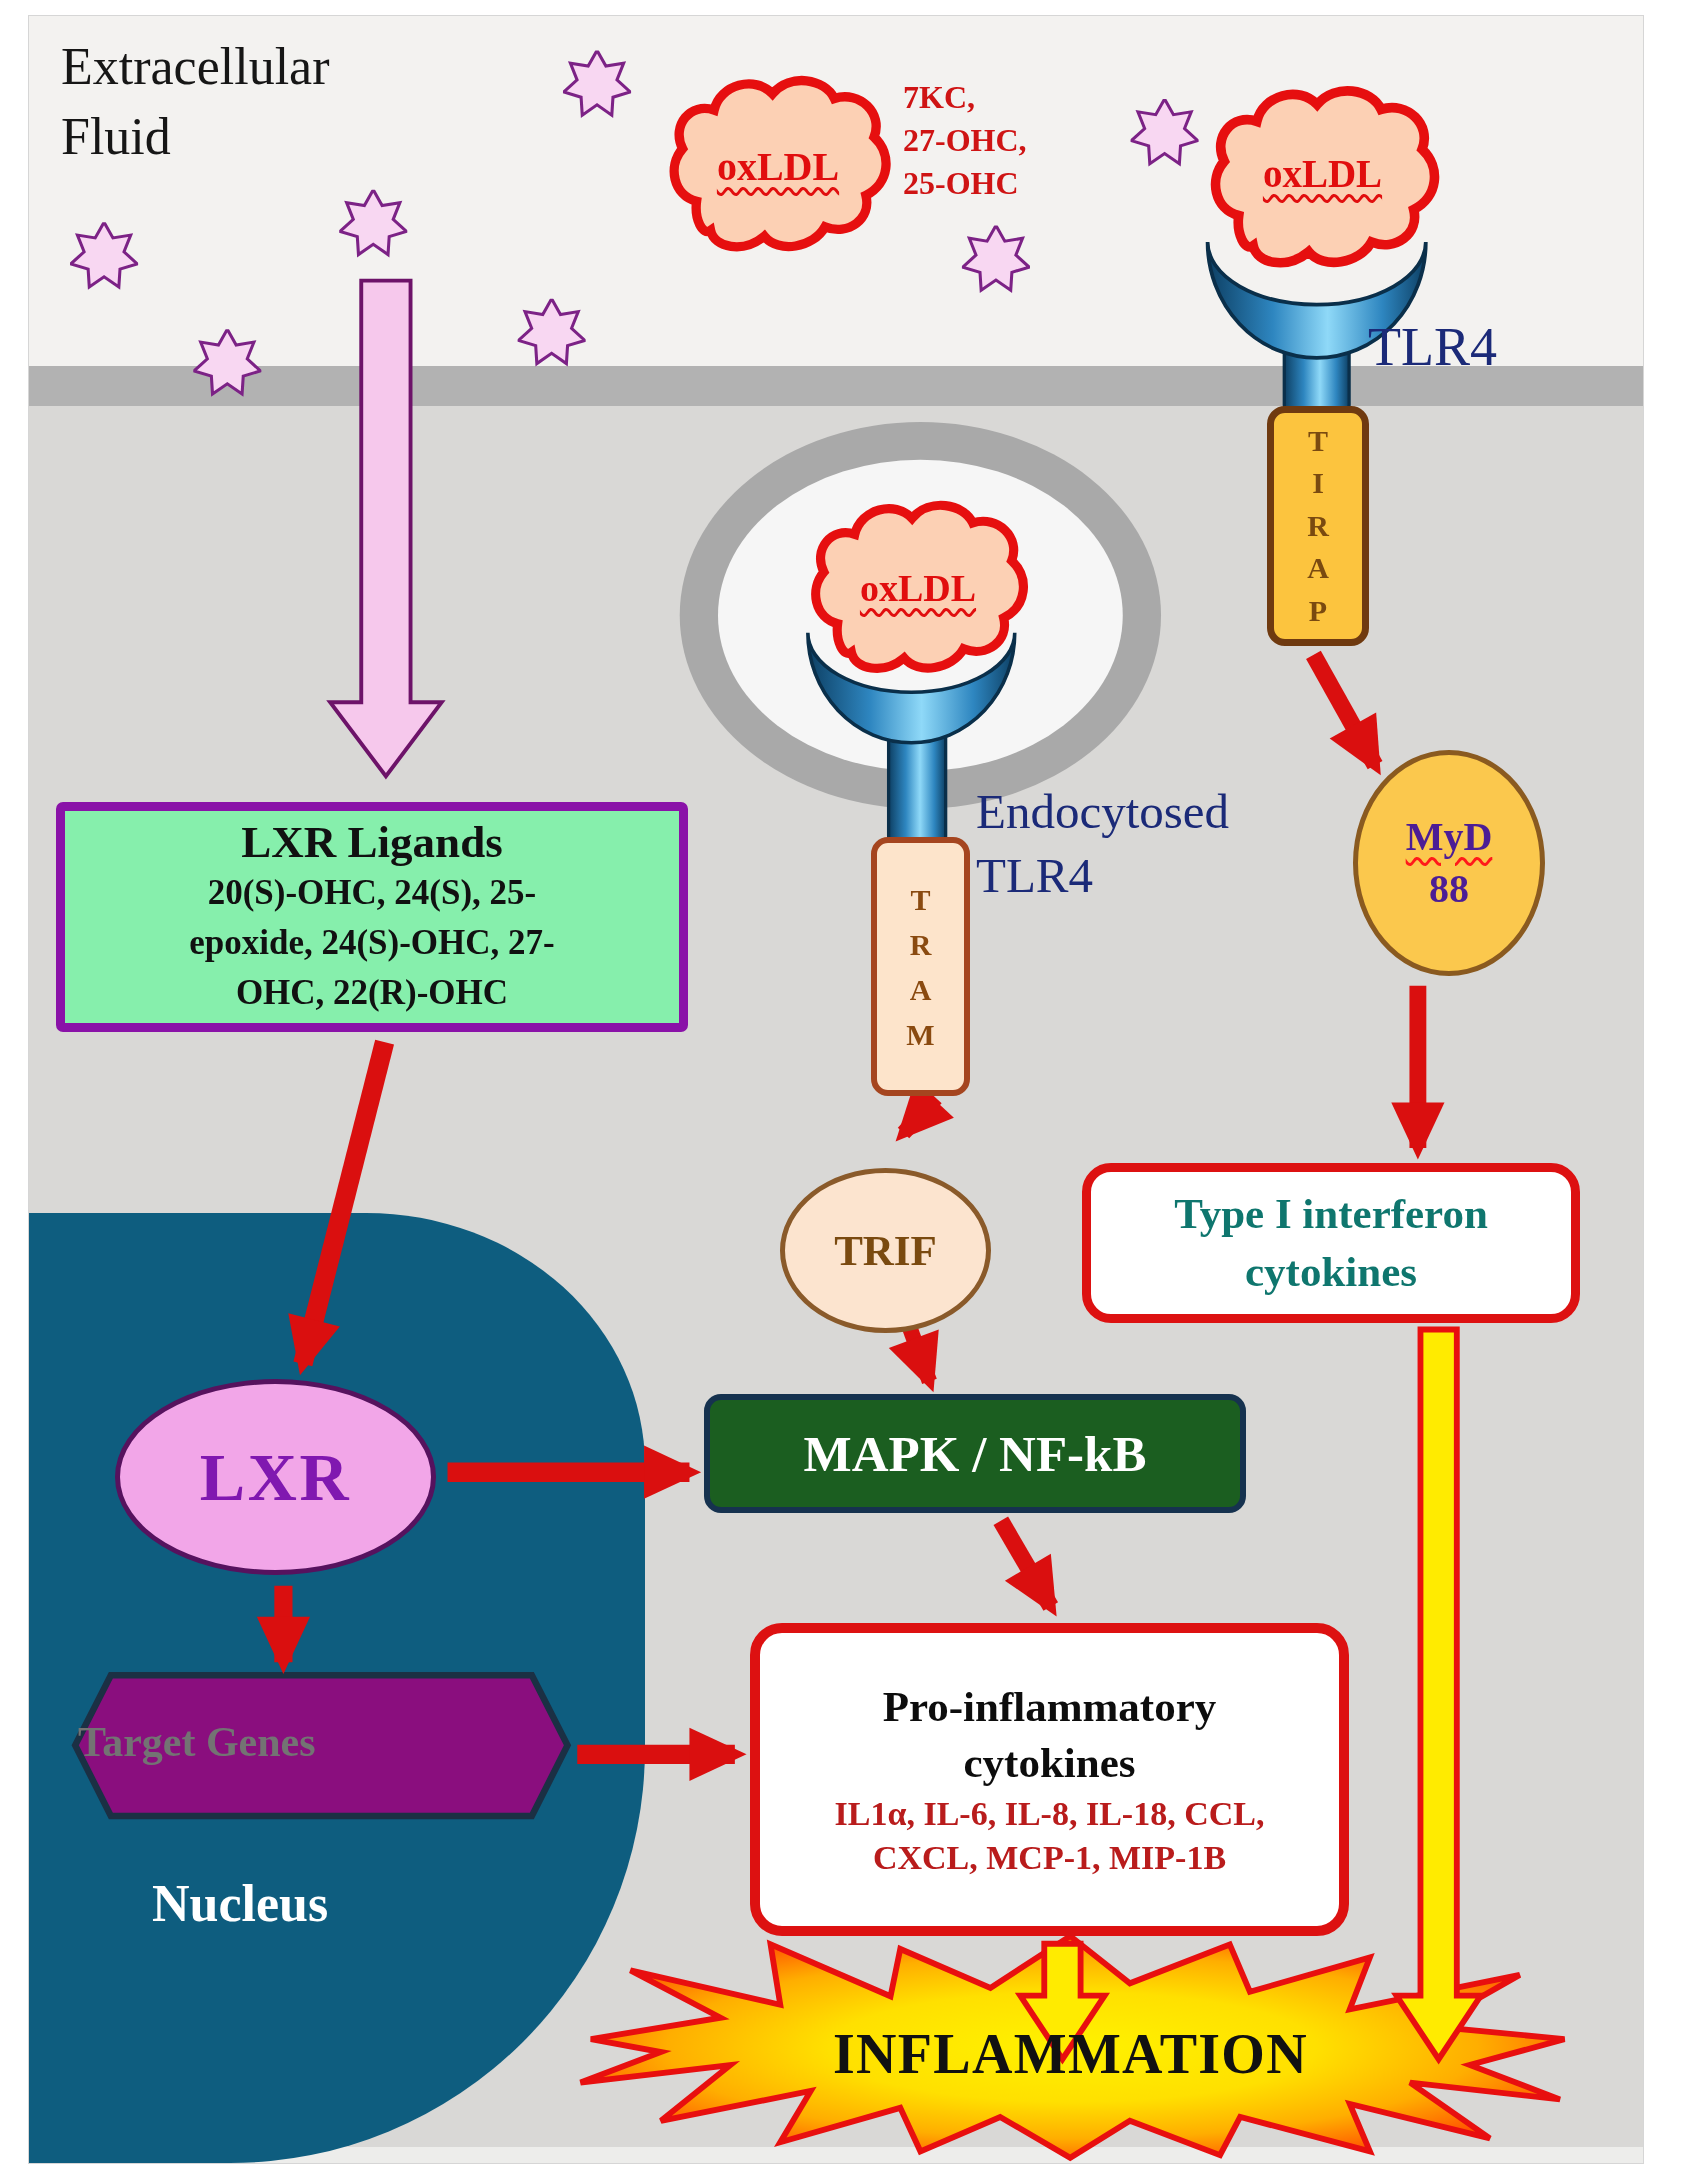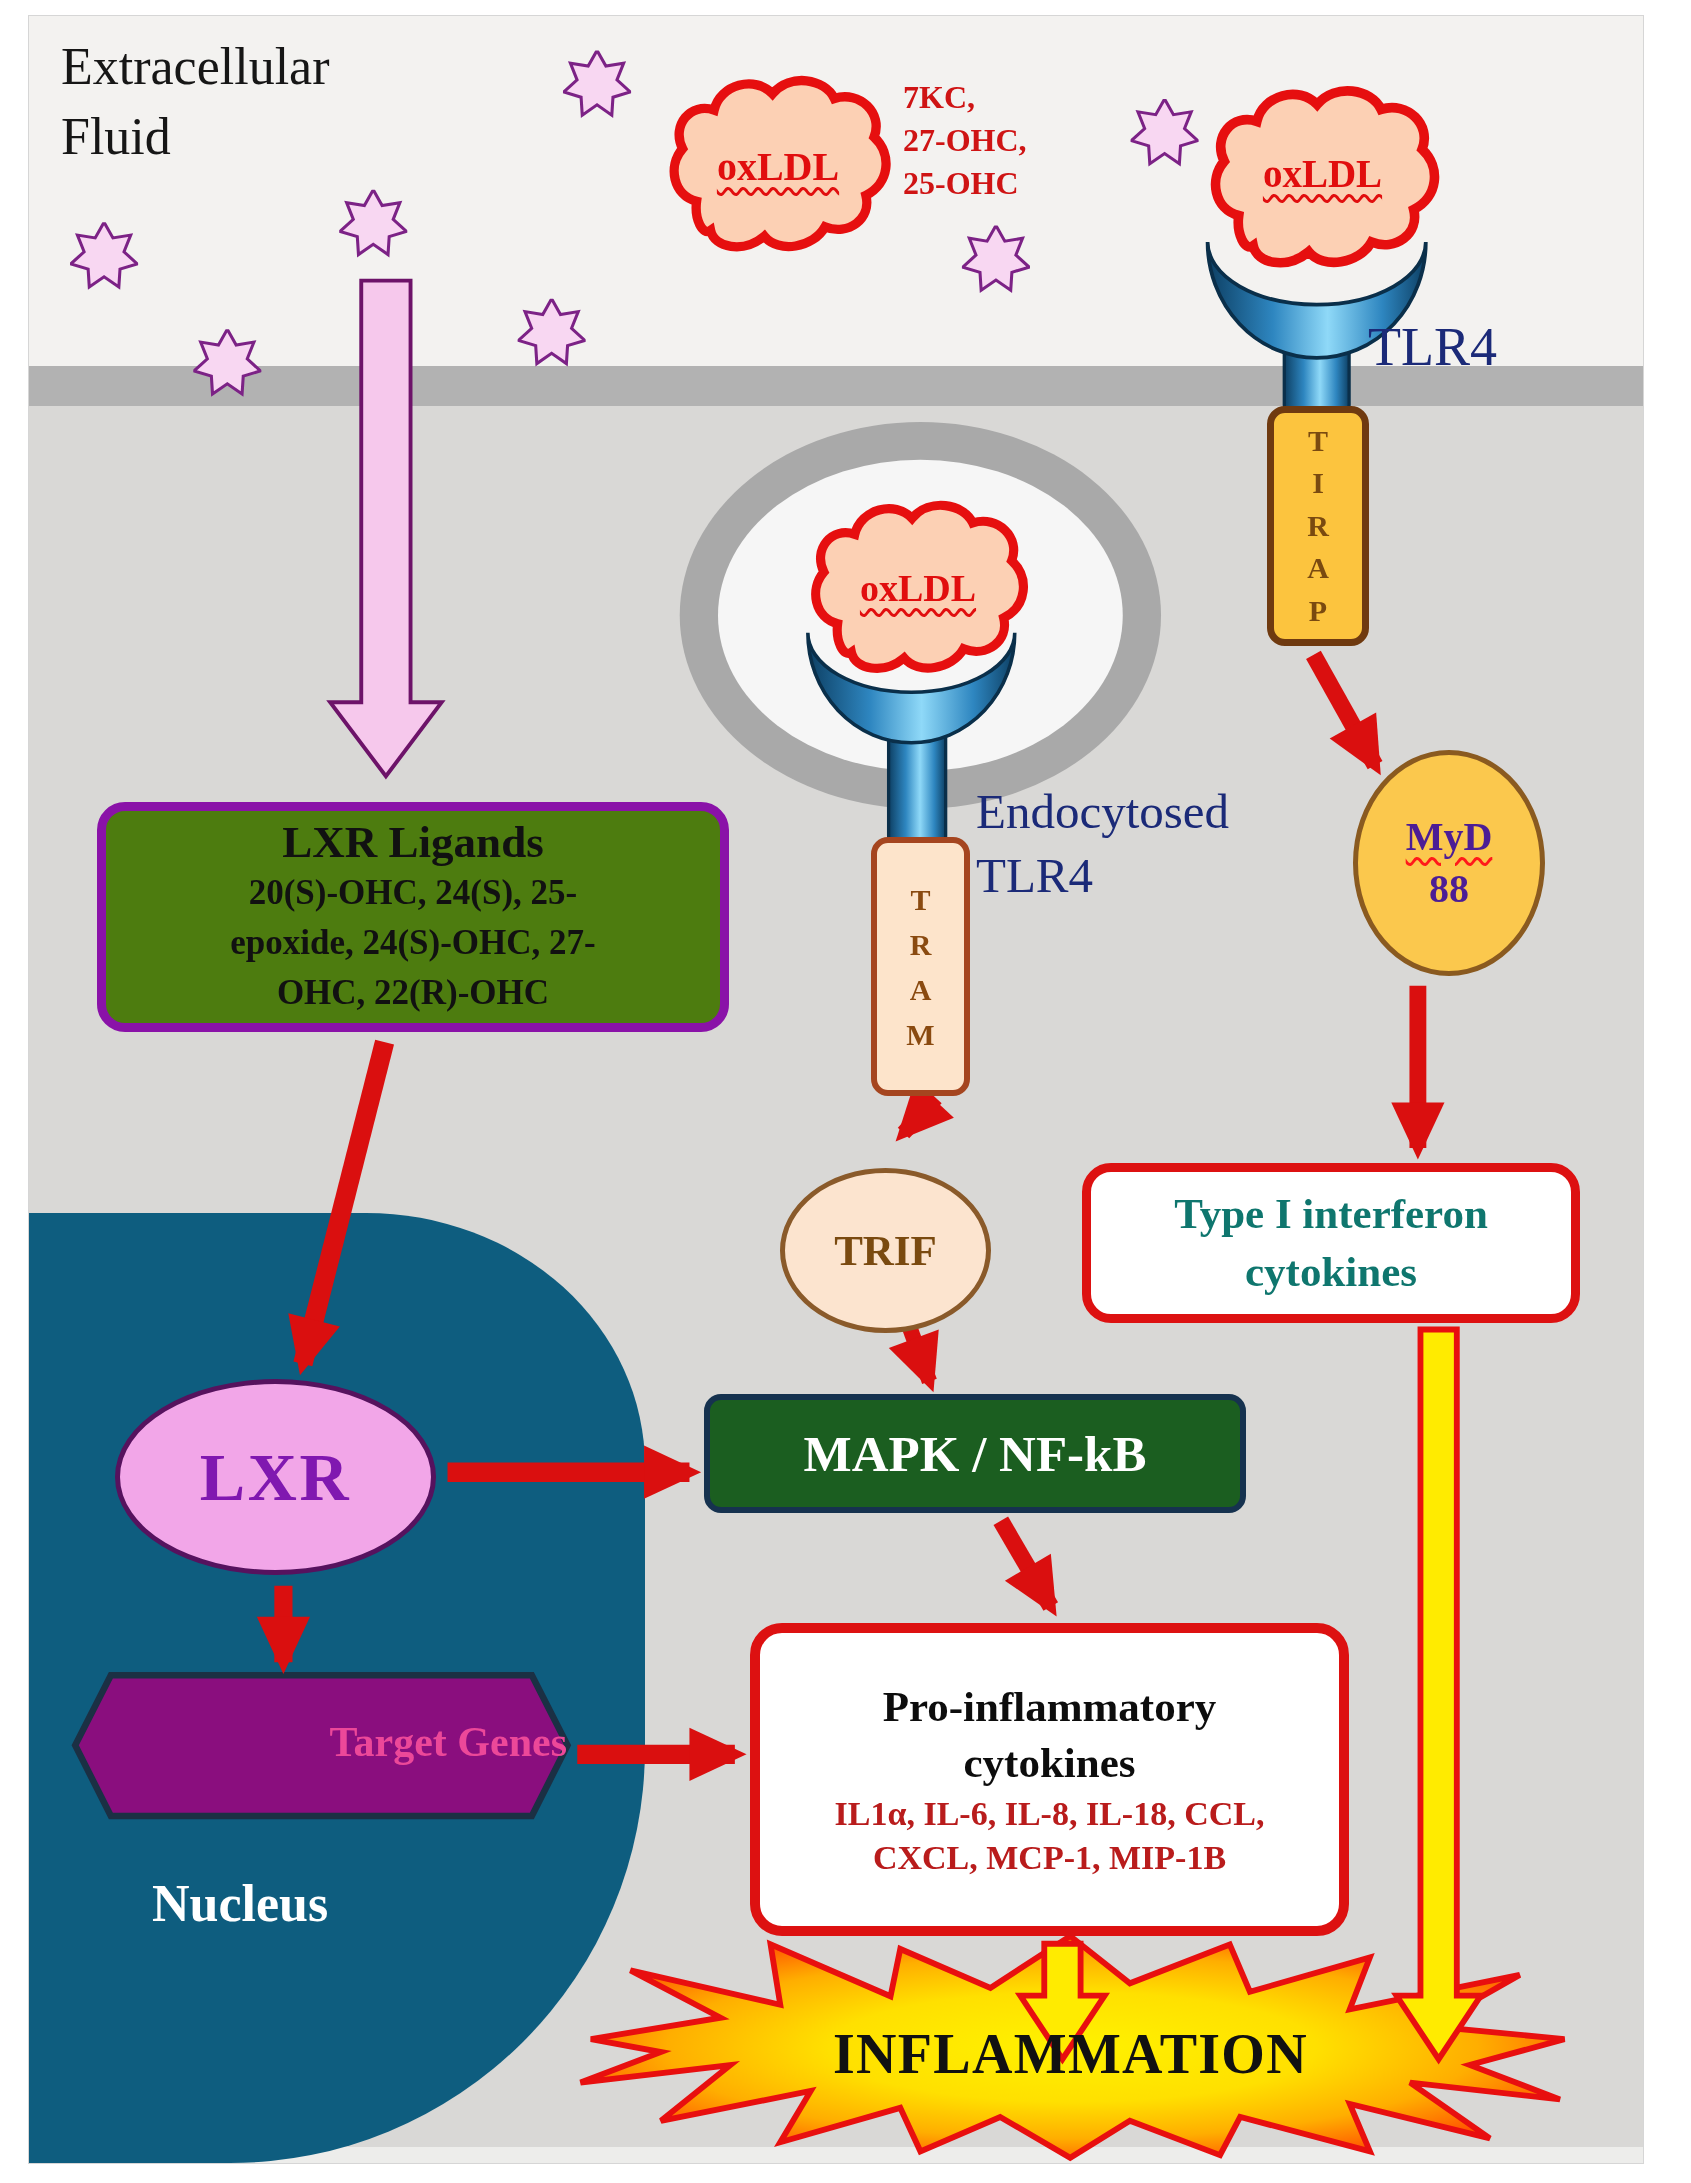--- a/index.html
+++ b/index.html
@@ -40,28 +40,28 @@
   .type1-box{position:absolute;z-index:10;left:1053px;top:1147px;width:498px;height:160px;background:#ffffff;
     border:9px solid #dd1111;border-radius:29px;box-sizing:border-box;
     font-size:43px;font-weight:bold;color:#0f766e;line-height:1.35;white-space:pre-line;}
   .mapk-box{position:absolute;z-index:10;left:675px;top:1378px;width:542px;height:119px;background:#1b5e20;
     border:6.5px solid #16324f;border-radius:17px;box-sizing:border-box;
     font-size:51px;font-weight:bold;color:#ffffff;}
   .pro-box{position:absolute;z-index:10;left:721px;top:1607px;width:599px;height:313px;background:#ffffff;
     border:10.4px solid #dd1111;border-radius:32px;box-sizing:border-box;flex-direction:column;}
   .pro-title{font-size:43px;font-weight:bold;color:#0d0d0d;line-height:1.3;white-space:pre-line;text-align:center;}
   .pro-list{font-size:34px;font-weight:bold;color:#b91c1c;line-height:1.3;white-space:pre-line;text-align:center;margin-top:1px;}
-  .ligands-box{position:absolute;z-index:10;left:27px;top:786px;width:632px;height:230px;background:#4d7c0f;
-    border:9px solid #8a12a8;border-radius:28px;box-sizing:border-box;flex-direction:column;margin-left:41px;}
+  .ligands-box{position:absolute;z-index:10;left:27px;top:786px;width:632px;height:230px;background:#86efac;
+    border:9px solid #8a12a8;border-radius:7px;box-sizing:border-box;flex-direction:column;}
   .ligands-title{font-size:45px;font-weight:bold;color:#111;line-height:1.15;}
   .ligands-body{font-size:35px;font-weight:bold;color:#111;line-height:1.42;white-space:pre-line;text-align:center;}
   .lxr{position:absolute;z-index:10;left:86px;top:1363px;width:321px;height:196px;background:#f2a6e8;
     border:5.8px solid #56125e;border-radius:50%;box-sizing:border-box;
     font-size:68px;font-weight:bold;color:#8018b0;letter-spacing:2.6px;}
-  .tg-label{left:49px;top:1702px;width:489px;font-size:42px;font-weight:bold;color:#ec4899;text-align:right;}
+  .tg-label{left:49px;top:1702px;width:489px;font-size:42px;font-weight:bold;color:#737373;text-align:left;}
   .nucleus-label{left:123px;top:1858px;font-size:52px;font-weight:bold;color:#ffffff;}
   .inflam-label{left:717px;top:2006px;width:649px;font-size:56px;font-weight:bold;color:#111;text-align:center;letter-spacing:1.3px;}
 </style>
 </head>
 <body>
 
 <div class="diagram">
 
   <div class="region extracellular"></div>
   <div class="region membrane"></div>

